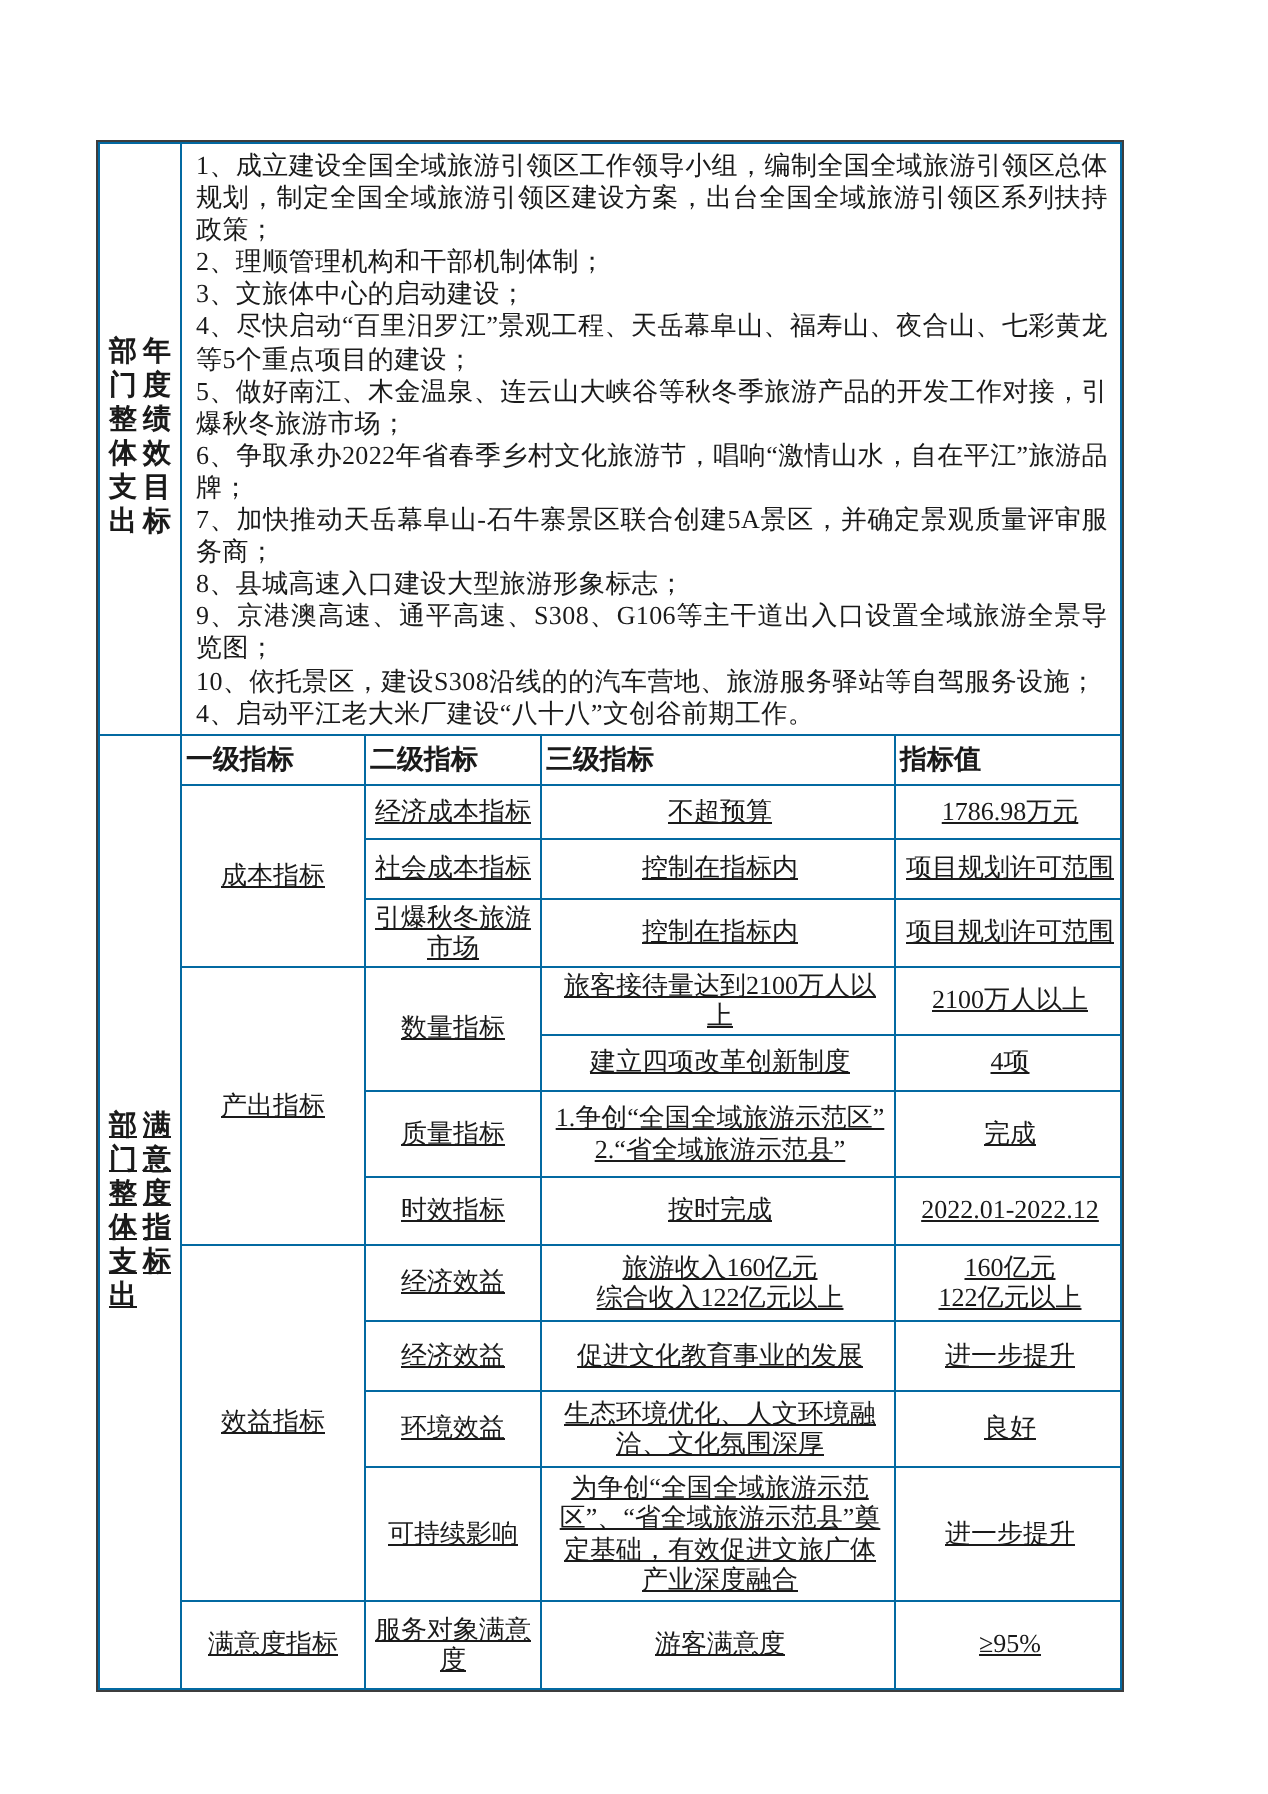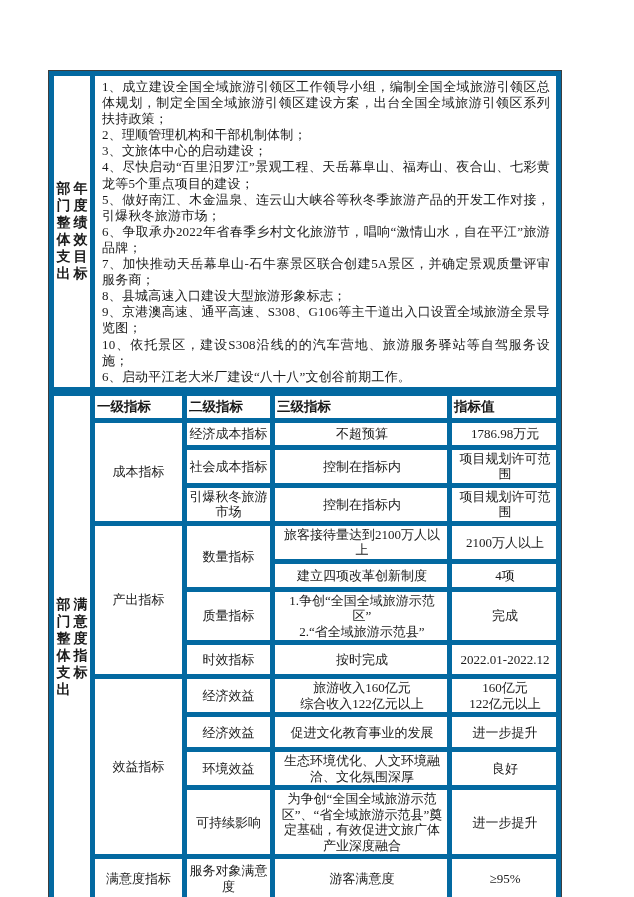--- a/index.html
+++ b/index.html
@@ -14,21 +14,21 @@
     overflow: hidden;
   }
   .doc {
     position: absolute;
     left: 48px;
     top: 70px;
     width: 514px;
     border: 1px solid #3d3d3d;
   }
   table { border-collapse: collapse; width: 100%; table-layout: fixed; }
-  td, th { border: 5px solid #0369a1; vertical-align: middle; }
+  td, th { border: 1px solid #0369a1; vertical-align: middle; }
   .ind-table { margin-top: -1px; }
 
   
   .side-cell { text-align: center; vertical-align: middle; }
   .vlabel { display: flex; justify-content: center; gap: 2px; }
   .vcol {
     width: 15px;
     word-break: break-all;
     line-height: 17px;
     font-size: 14px;
@@ -46,21 +46,21 @@
     letter-spacing: 0.2px;
   }
 
   
   .ind-table th {
     font-size: 13.5px;
     font-weight: bold;
     text-align: left;
     padding: 2px;
   }
-  .ind-table td { font-size: 13px; line-height: 15.5px; }
+  .ind-table td { font-size: 13px; line-height: 15.5px; text-decoration: underline; }
   .c1, .c2 { text-align: center; padding: 1px 2px; }
   .c3, .cv { text-align: center; padding: 1px 3px 1px 5px; white-space: pre-line; }
 </style>
 </head>
 <body>
 
 <div class="sheet">
   <div class="doc">
 
     <table class="goals-table">
@@ -80,21 +80,21 @@
           <div class="goal-item">1、成立建设全国全域旅游引领区工作领导小组，编制全国全域旅游引领区总体规划，制定全国全域旅游引领区建设方案，出台全国全域旅游引领区系列扶持政策；</div>
           <div class="goal-item">2、理顺管理机构和干部机制体制；</div>
           <div class="goal-item">3、文旅体中心的启动建设；</div>
           <div class="goal-item">4、尽快启动“百里汨罗江”景观工程、天岳幕阜山、福寿山、夜合山、七彩黄龙等5个重点项目的建设；</div>
           <div class="goal-item">5、做好南江、木金温泉、连云山大峡谷等秋冬季旅游产品的开发工作对接，引爆秋冬旅游市场；</div>
           <div class="goal-item">6、争取承办2022年省春季乡村文化旅游节，唱响“激情山水，自在平江”旅游品牌；</div>
           <div class="goal-item">7、加快推动天岳幕阜山-石牛寨景区联合创建5A景区，并确定景观质量评审服务商；</div>
           <div class="goal-item">8、县城高速入口建设大型旅游形象标志；</div>
           <div class="goal-item">9、京港澳高速、通平高速、S308、G106等主干道出入口设置全域旅游全景导览图；</div>
           <div class="goal-item">10、依托景区，建设S308沿线的的汽车营地、旅游服务驿站等自驾服务设施；</div>
-          <div class="goal-item">6、启动平江老大米厂建设“八十八”文创谷前期工作。</div>
+          <div class="goal-item">4、启动平江老大米厂建设“八十八”文创谷前期工作。</div>
         </td>
       </tr>
     </tbody>
       </table>
 
     <table class="ind-table">
       <colgroup>
         <col style="width:41px">
           <col style="width:92px">
           <col style="width:88px">

